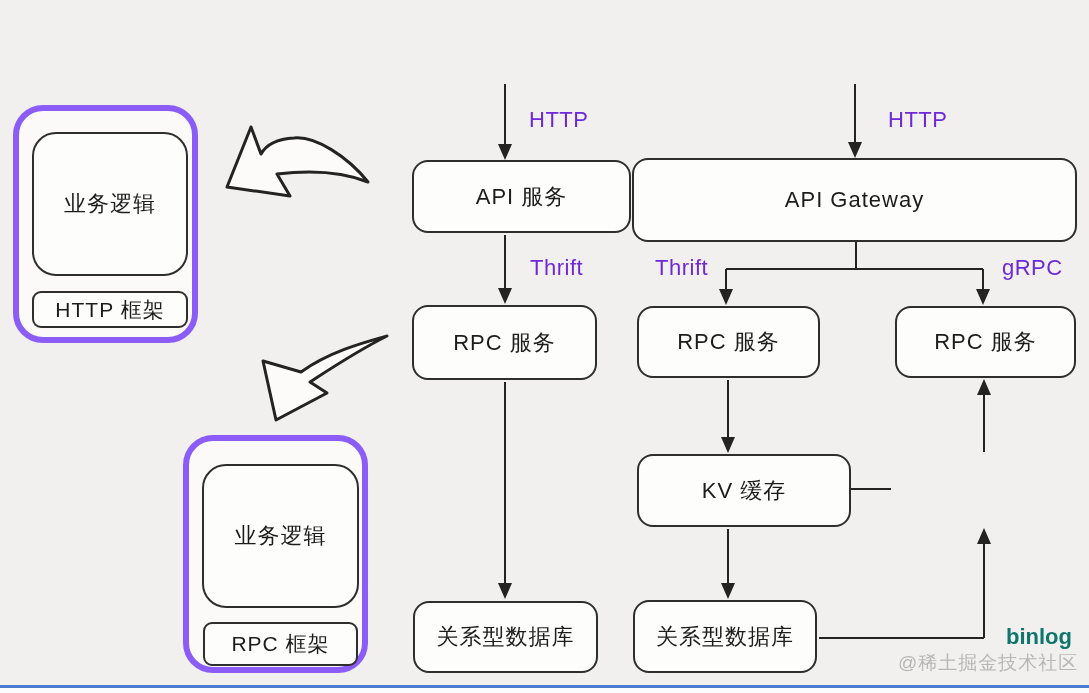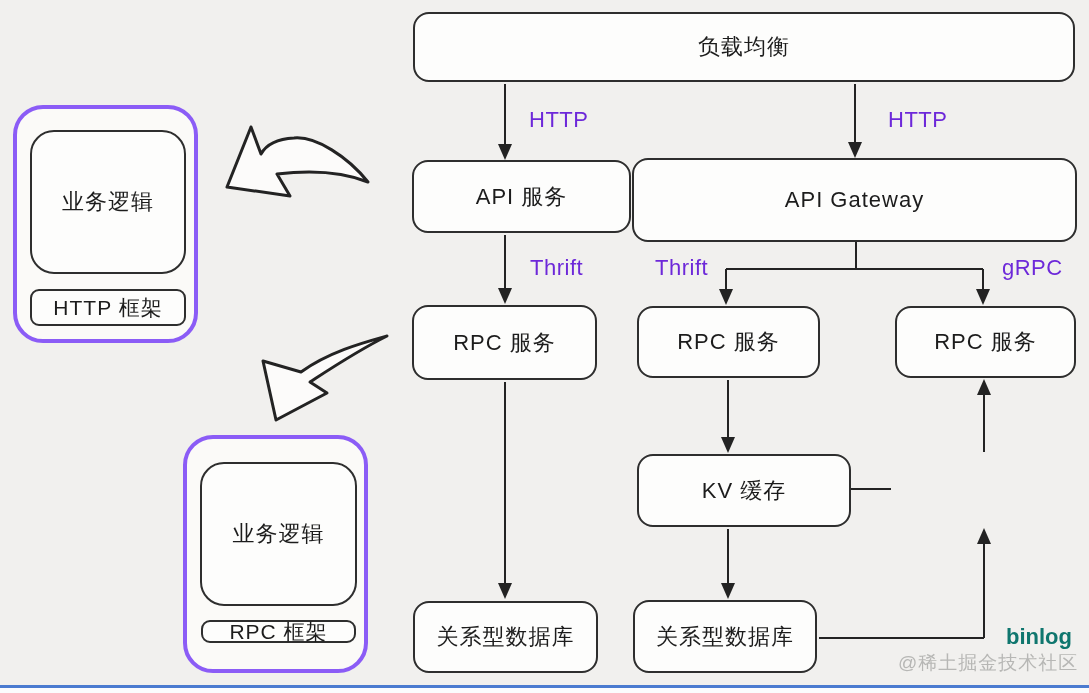--- a/index.html
+++ b/index.html
@@ -11,21 +11,21 @@
   }
   .arrows { position:absolute; left:0; top:0; width:1089px; height:693px; }
   .node {
     position:absolute; box-sizing:border-box;
     background:#fdfdfc; border:2px solid #2e2e2e; border-radius:16px;
     display:flex; align-items:center; justify-content:center;
     font-size:22px; letter-spacing:1px; white-space:nowrap;
   }
   .group {
     position:absolute; box-sizing:border-box;
-    background:#fbfaf8; border:4px solid #8b5cf6; border-radius:30px;
+    background:#fbfaf8; border:6px solid #8b5cf6; border-radius:30px;
   }
   .inner-node {
     position:absolute; box-sizing:border-box;
     background:#fdfdfc; border:2px solid #2e2e2e; border-radius:24px;
     display:flex; align-items:center; justify-content:center;
     font-size:22px; letter-spacing:1px;
   }
   .bar-node {
     position:absolute; box-sizing:border-box;
     background:#fdfdfc; border:2px solid #2e2e2e; border-radius:9px;
@@ -77,21 +77,20 @@
       <polygon points="823,489 839,482 839,496"></polygon>
       <polygon points="984,379 977,395 991,395"></polygon>
       <polygon points="984,528 977,544 991,544"></polygon>
     </g>
     <g fill="#fcfbfa" stroke="#232323" stroke-width="3" stroke-linejoin="round">
       <path d="M368 182 C348 157 316 136 294 138 C276 139 266 145 261 154 L251 127 L227 187 L290 196 L277 174 C302 171 338 170 368 182 Z"></path>
       <path d="M387 336 C362 343 329 352 301 372 L263 361 L276 420 L327 393 L310 382 C330 369 357 351 387 336 Z"></path>
     </g>
   </svg>
 
-  <div class="node" style="left:413px; top:12px; width:662px; height:70px;">负载均衡</div>
 
   <div class="node" style="left:412px; top:160px; width:219px; height:73px;">API 服务</div>
 
   <div class="node" style="left:632px; top:158px; width:445px; height:84px;">API Gateway</div>
 
   <div class="node" style="left:412px; top:305px; width:185px; height:75px;">RPC 服务</div>
 
   <div class="node" style="left:637px; top:306px; width:183px; height:72px;">RPC 服务</div>
 
   <div class="node" style="left:895px; top:306px; width:181px; height:72px;">RPC 服务</div>
@@ -103,21 +102,21 @@
 
   <div class="node" style="left:633px; top:600px; width:184px; height:73px;">关系型数据库</div>
 
   <div class="group" style="left:13px; top:105px; width:185px; height:238px;">
     <div class="inner-node" style="left:13px; top:21px; width:156px; height:144px;">业务逻辑</div>
     <div class="bar-node" style="left:13px; top:180px; width:156px; height:37px;">HTTP 框架</div>
   </div>
 
   <div class="group" style="left:183px; top:435px; width:185px; height:238px;">
     <div class="inner-node" style="left:13px; top:23px; width:157px; height:144px;">业务逻辑</div>
-    <div class="bar-node" style="left:14px; top:181px; width:155px; height:23px;">RPC 框架</div>
+    <div class="bar-node" style="left:14px; top:181px; width:155px; height:44px;">RPC 框架</div>
   </div>
 
   <div class="edge-label" style="left:529px; top:107px;">HTTP</div>
   <div class="edge-label" style="left:888px; top:107px;">HTTP</div>
   <div class="edge-label" style="left:530px; top:255px;">Thrift</div>
   <div class="edge-label" style="left:655px; top:255px;">Thrift</div>
   <div class="edge-label" style="left:1002px; top:255px;">gRPC</div>
   <div class="binlog-label" style="left:1006px; top:624px;">binlog</div>
 
   <div class="watermark" style="left:898px; top:650px;">@稀土掘金技术社区</div>

